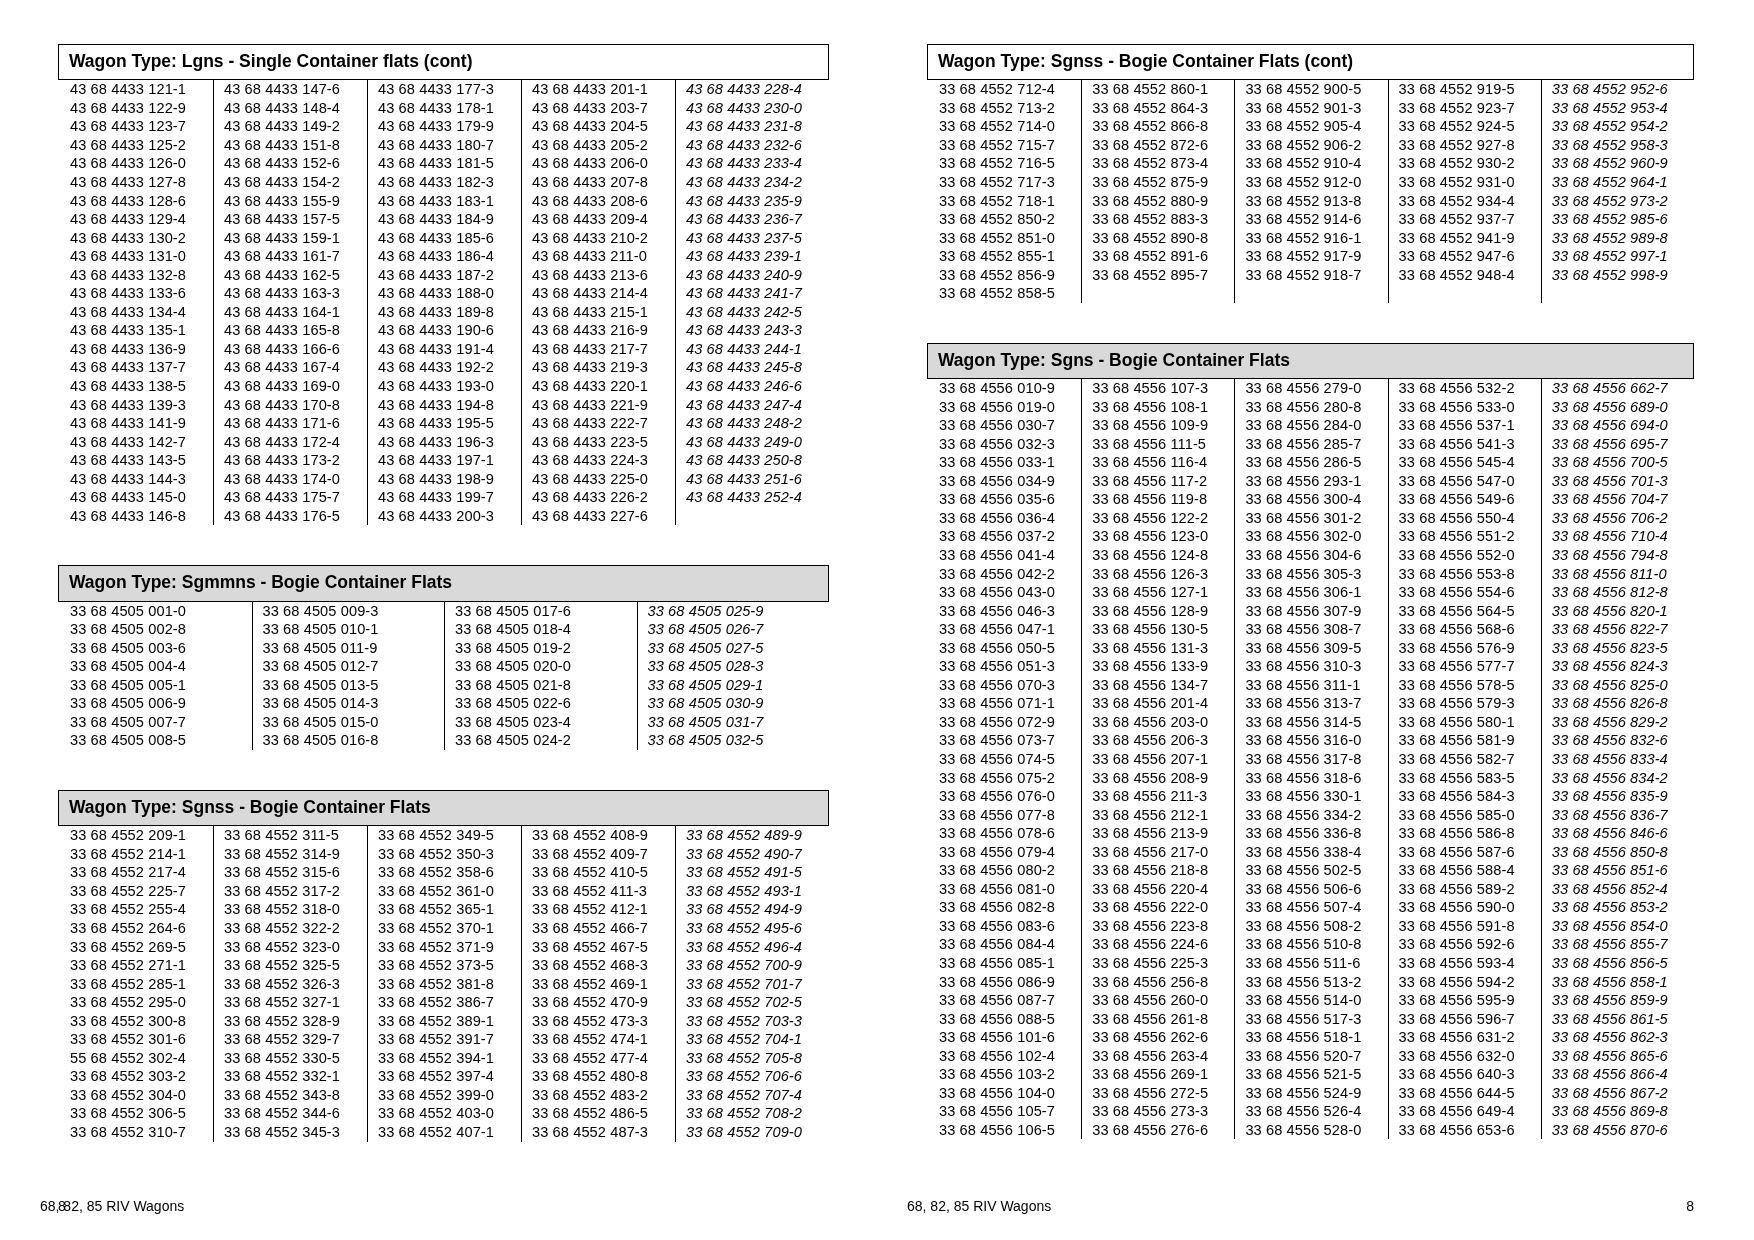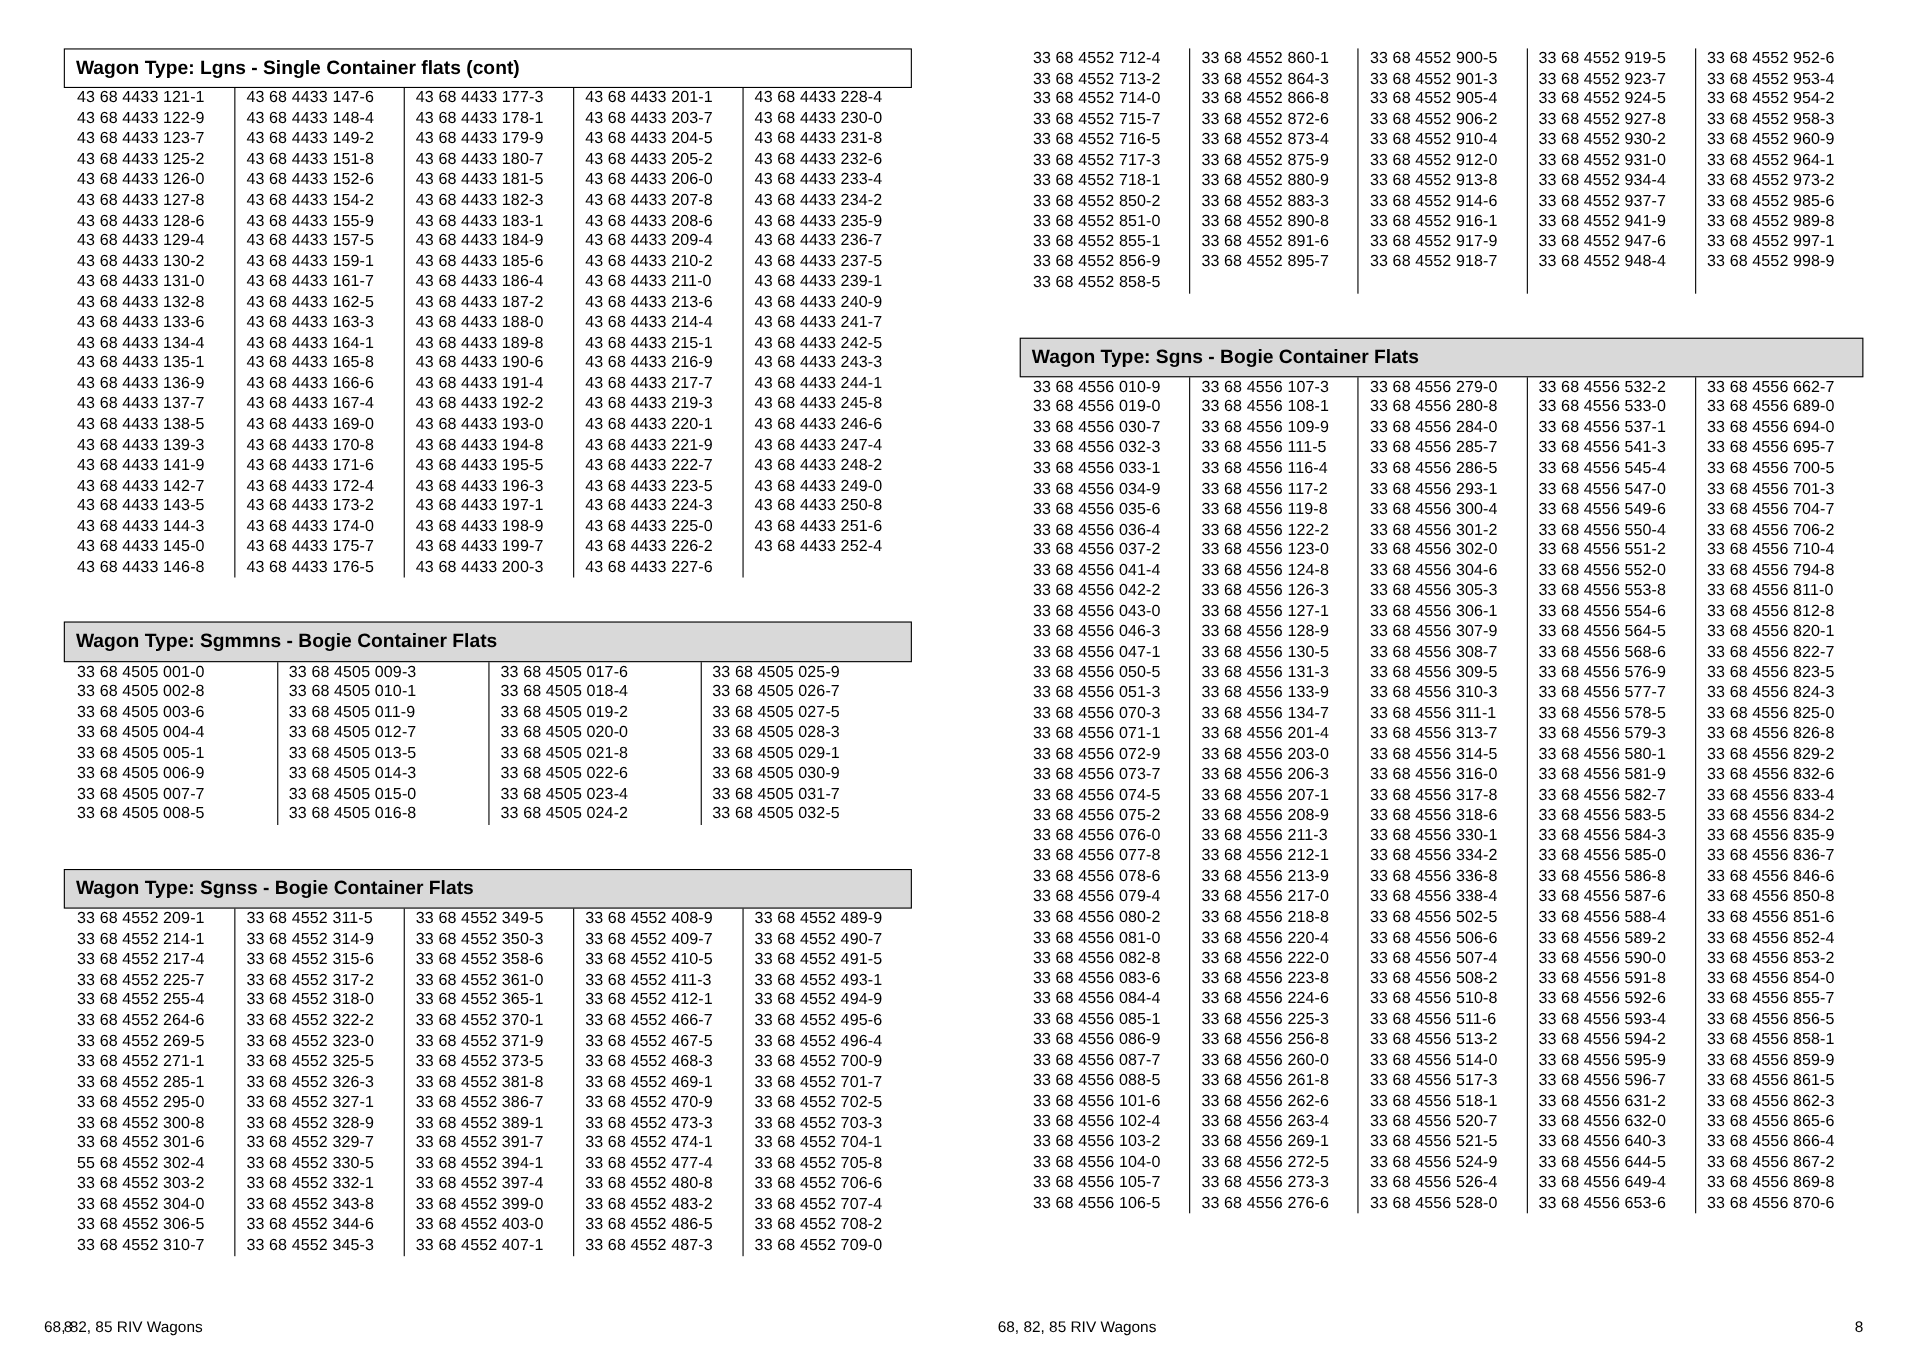--- a/index.html
+++ b/index.html
@@ -59,20 +59,21 @@
     padding-left: 2px;
   }
   .grid-col {
     flex: 1;
     padding: 0 10px;
     border-right: 1.4px solid #000000;
     box-sizing: border-box;
   }
   .grid-col:last-child {
     border-right: none;
+    font-style: italic;
   }
   .cell {
     font-size: 14.6px;
     line-height: 18.55px;
     white-space: nowrap;
     letter-spacing: 0.1px;
   }
   .cell.empty { color: transparent; }
 
   .footer {
@@ -399,20 +400,21 @@
       <div class="footer-inner">
         <span class="page-num-left">8</span>
         <span class="page-title-center">68, 82, 85 RIV Wagons</span>
       </div>
     </div>
   </div>
 
   <div class="column right">
 
     <div class="section">
+      <div class="section-header">Wagon Type: Sgnss - Bogie Container Flats (cont)</div>
       <div class="grid">
         <div class="grid-col">
           <div class="cell">33 68 4552 712-4</div>
           <div class="cell">33 68 4552 713-2</div>
           <div class="cell">33 68 4552 714-0</div>
           <div class="cell">33 68 4552 715-7</div>
           <div class="cell">33 68 4552 716-5</div>
           <div class="cell">33 68 4552 717-3</div>
           <div class="cell">33 68 4552 718-1</div>
           <div class="cell">33 68 4552 850-2</div>

